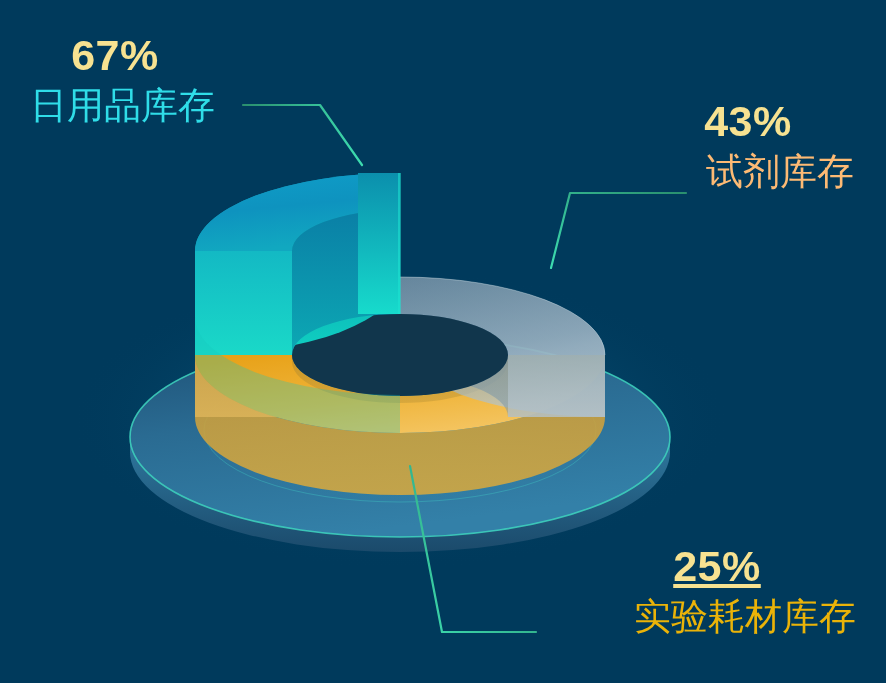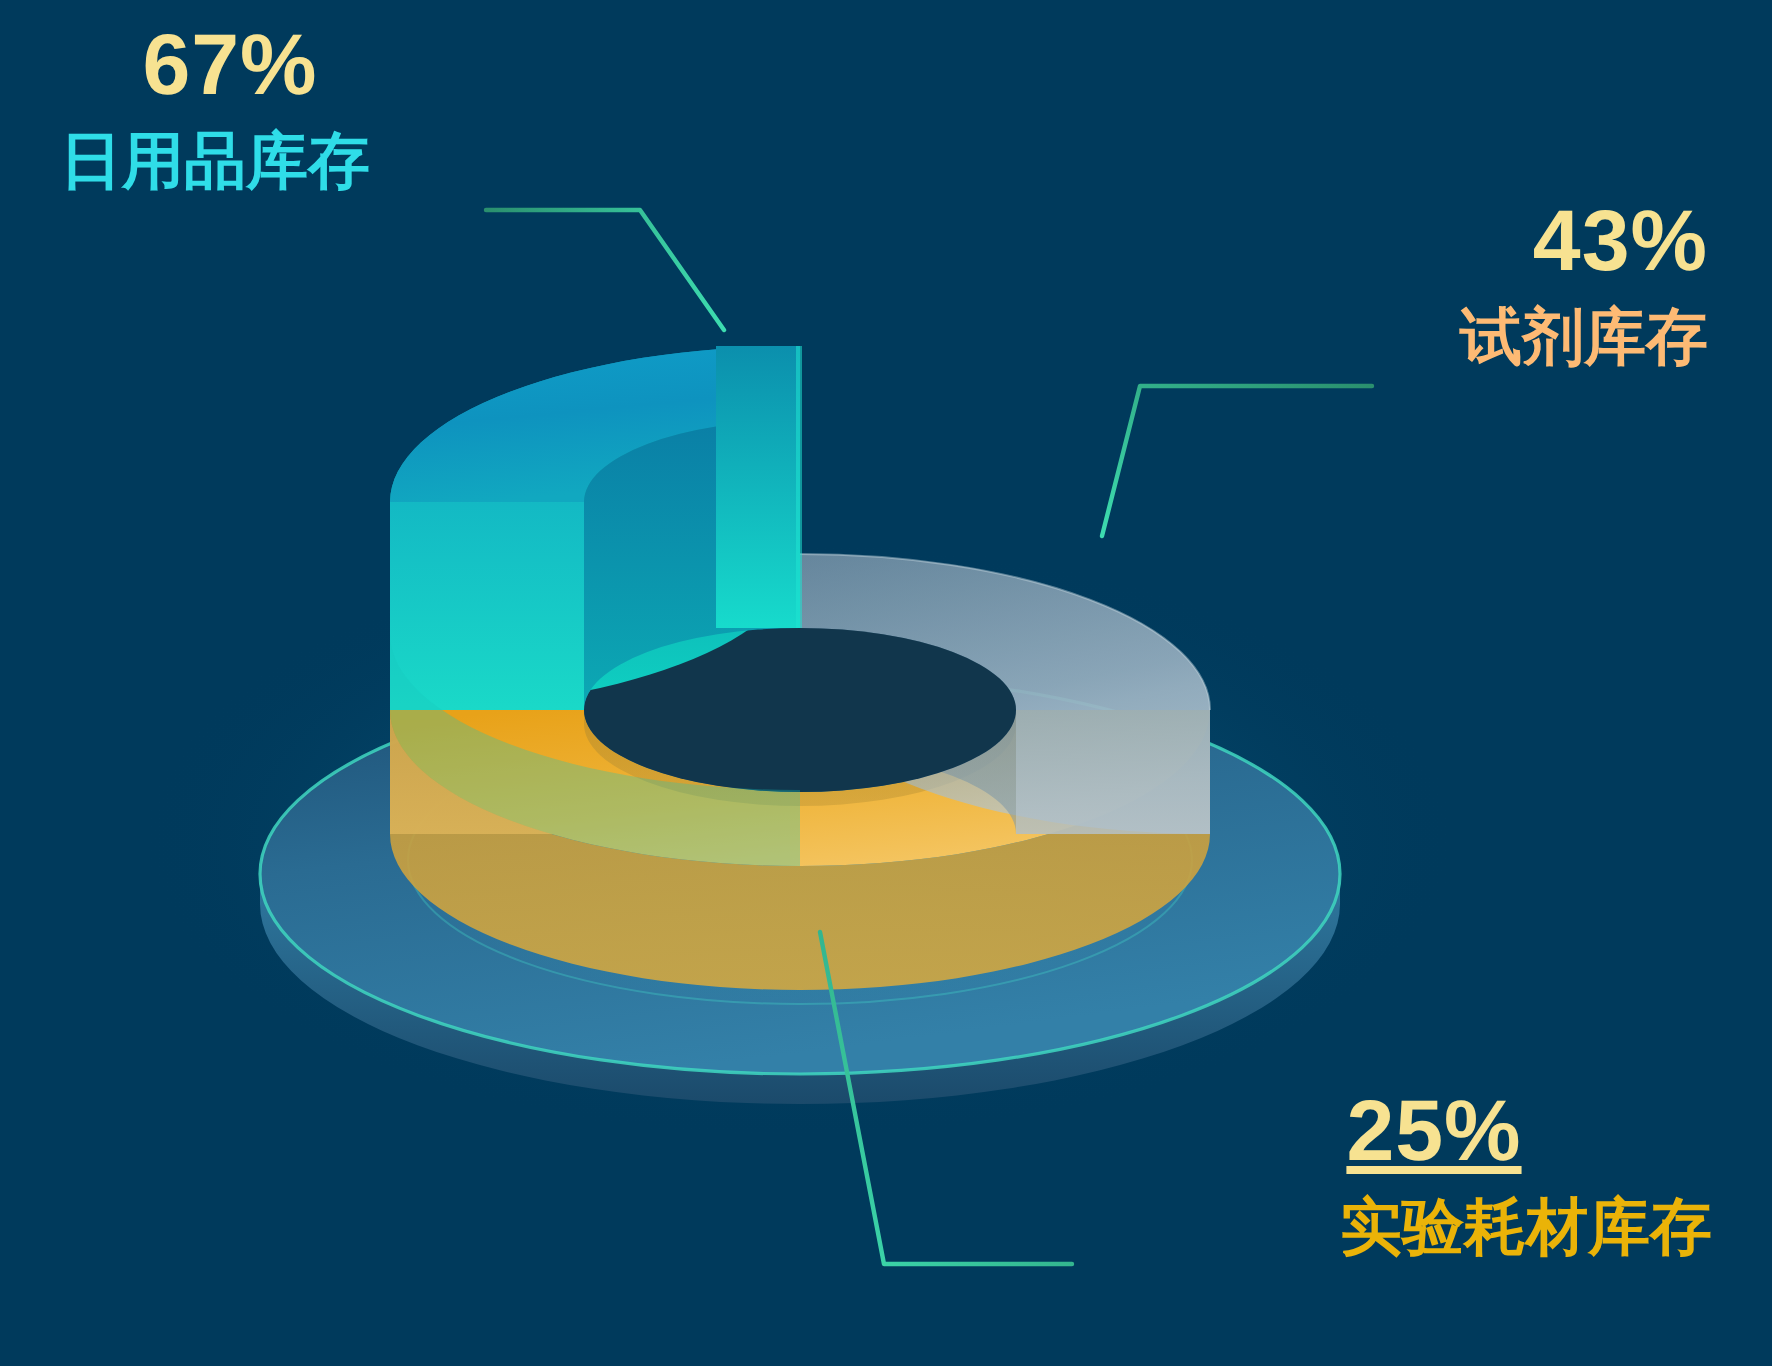--- a/index.html
+++ b/index.html
@@ -11,27 +11,27 @@
   }
   #stage{position:absolute;inset:0;width:886px;height:683px;}
   #chart-svg{position:absolute;left:0;top:0;width:886px;height:683px;}
 
   .label{position:absolute;}
   .pct{
     font-size:43px;font-weight:bold;letter-spacing:0.5px;
     line-height:1.0;white-space:nowrap;
   }
   .cat{
-    font-size:31px;font-weight:700;line-height:1.0;
+    font-size:37px;font-weight:400;line-height:1.0;
     white-space:nowrap;margin-top:10px;
   }
-  #label-daily{left:30px;top:12px;text-align:left;}
+  #label-daily{left:30px;top:34px;text-align:left;}
   #label-daily .pct{text-align:center;width:170px;}
   #label-reagent{right:32px;top:100px;text-align:right;}
-  #label-reagent .pct{width:212px;margin-left:auto;}
+  #label-reagent .pct{text-align:center;width:212px;margin-left:auto;}
   #label-consum{right:30px;top:545px;text-align:right;}
   #label-consum .pct{text-align:center;width:278px;margin-left:auto;text-decoration:underline;}
 </style>
 </head>
 <body style="background: rgb(0, 58, 92);">
 
 <div id="stage">
 
   <svg id="chart-svg" viewBox="0 0 886 683" xmlns="http://www.w3.org/2000/svg">
     <defs>

